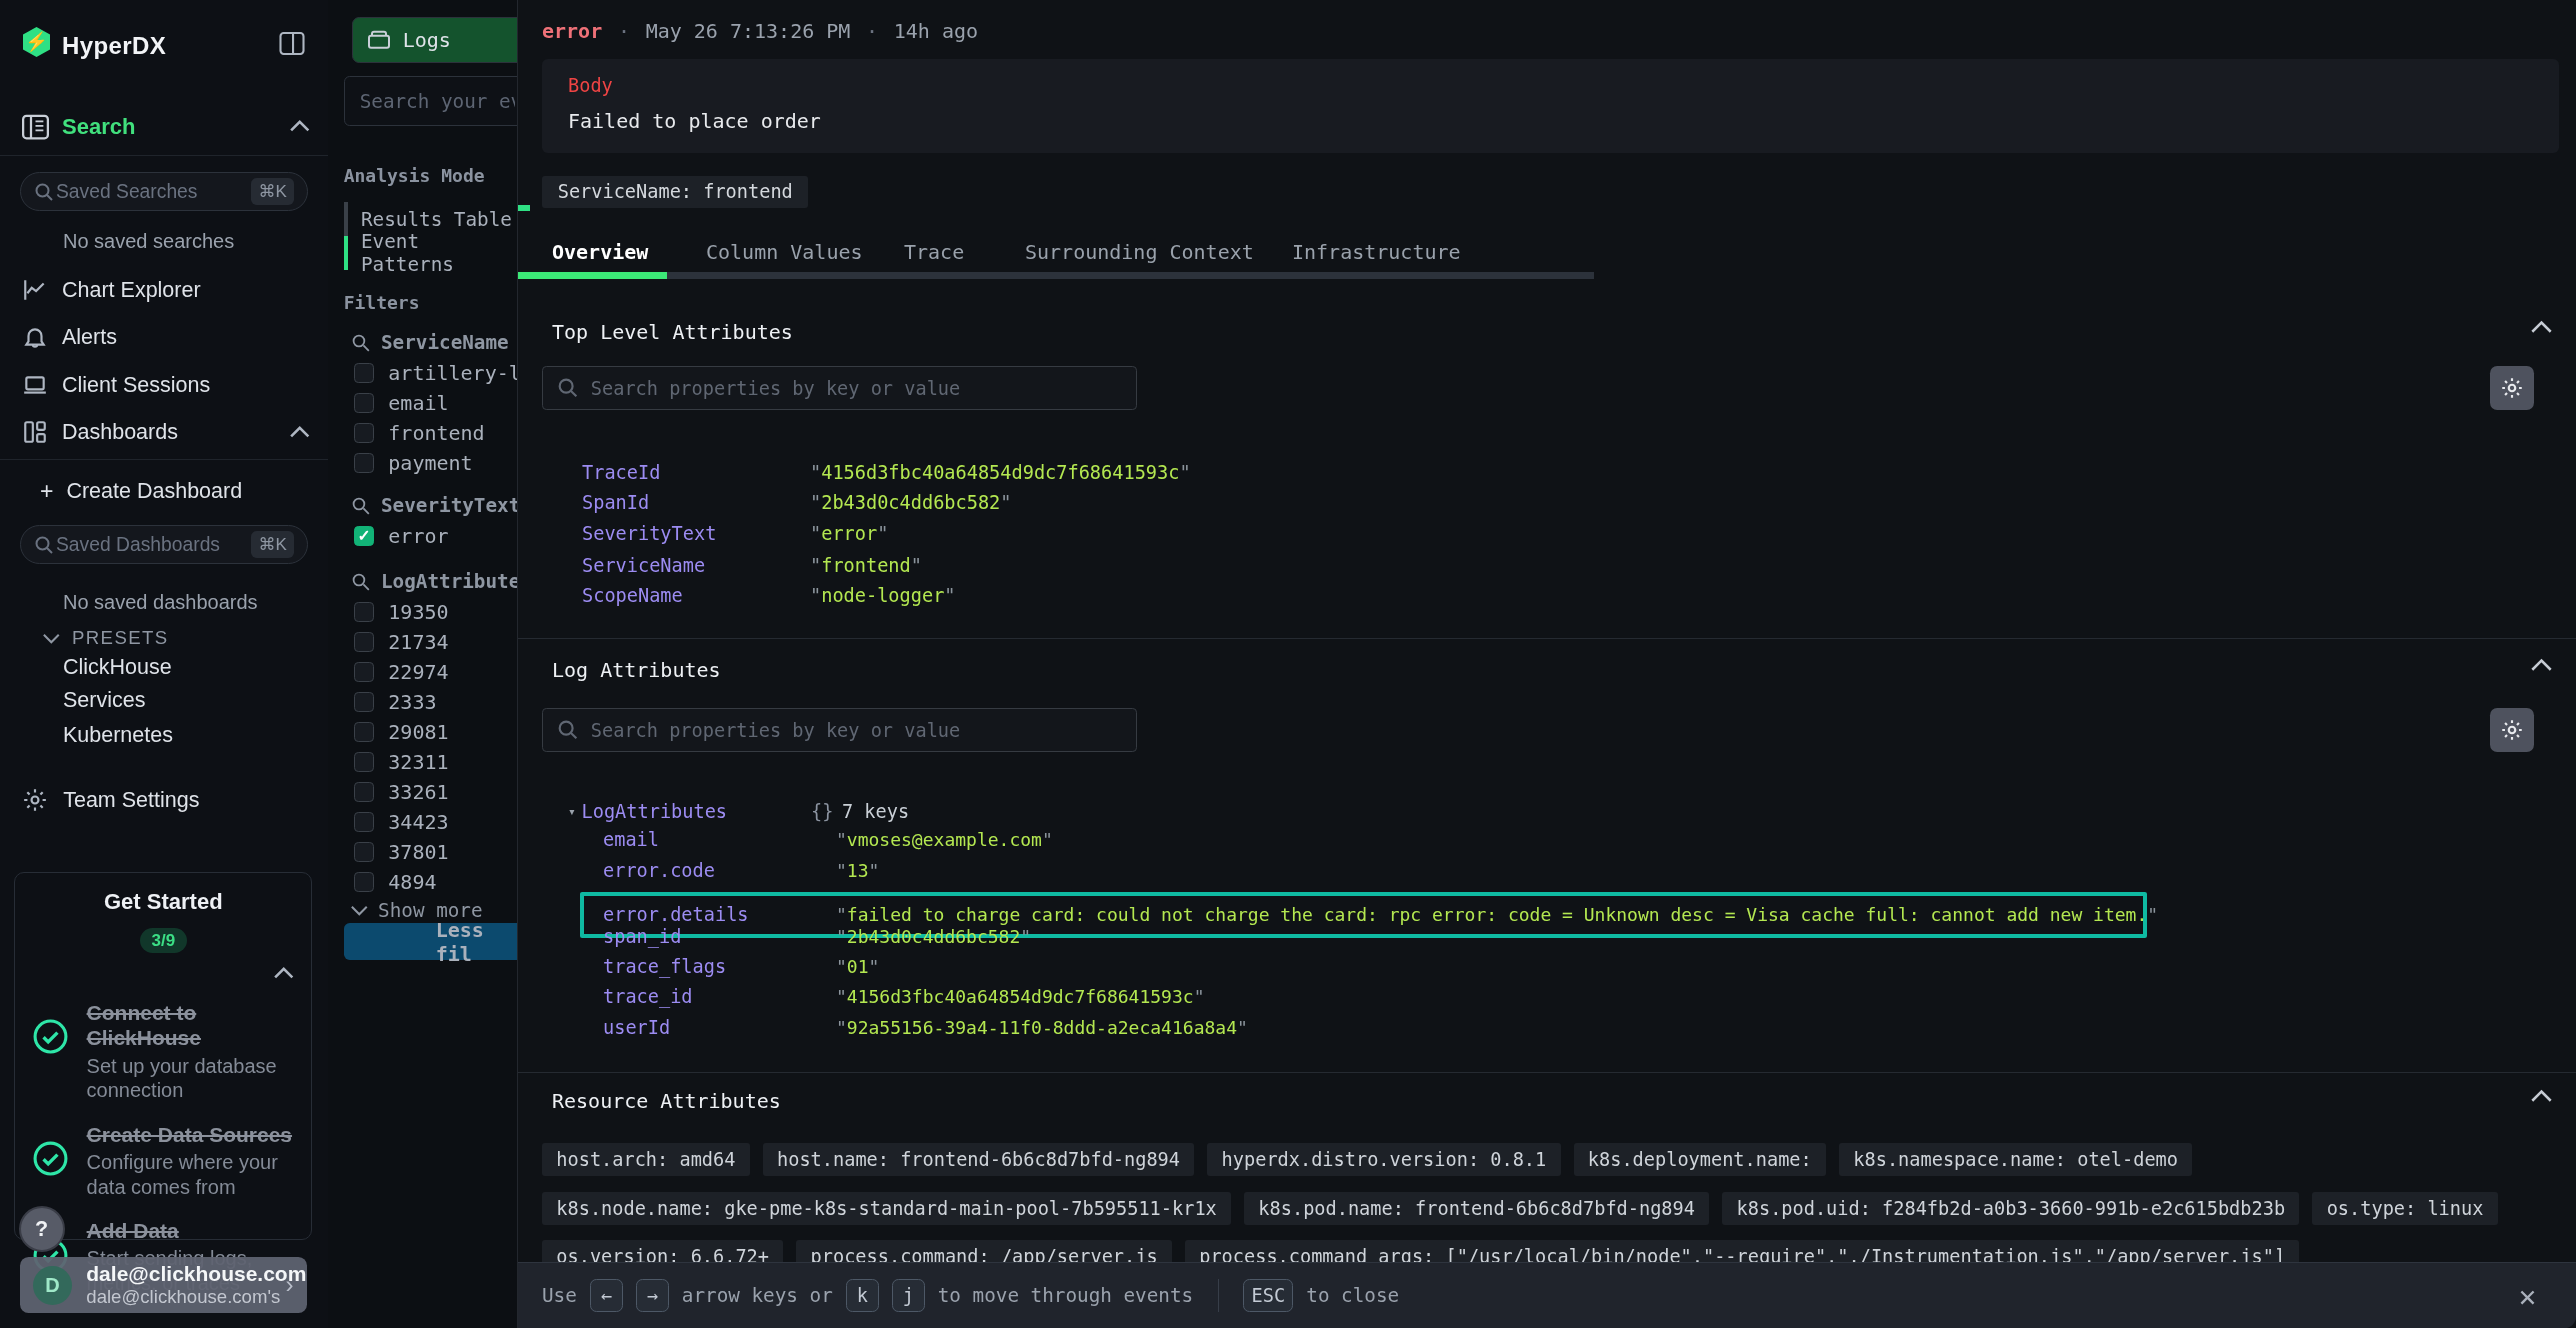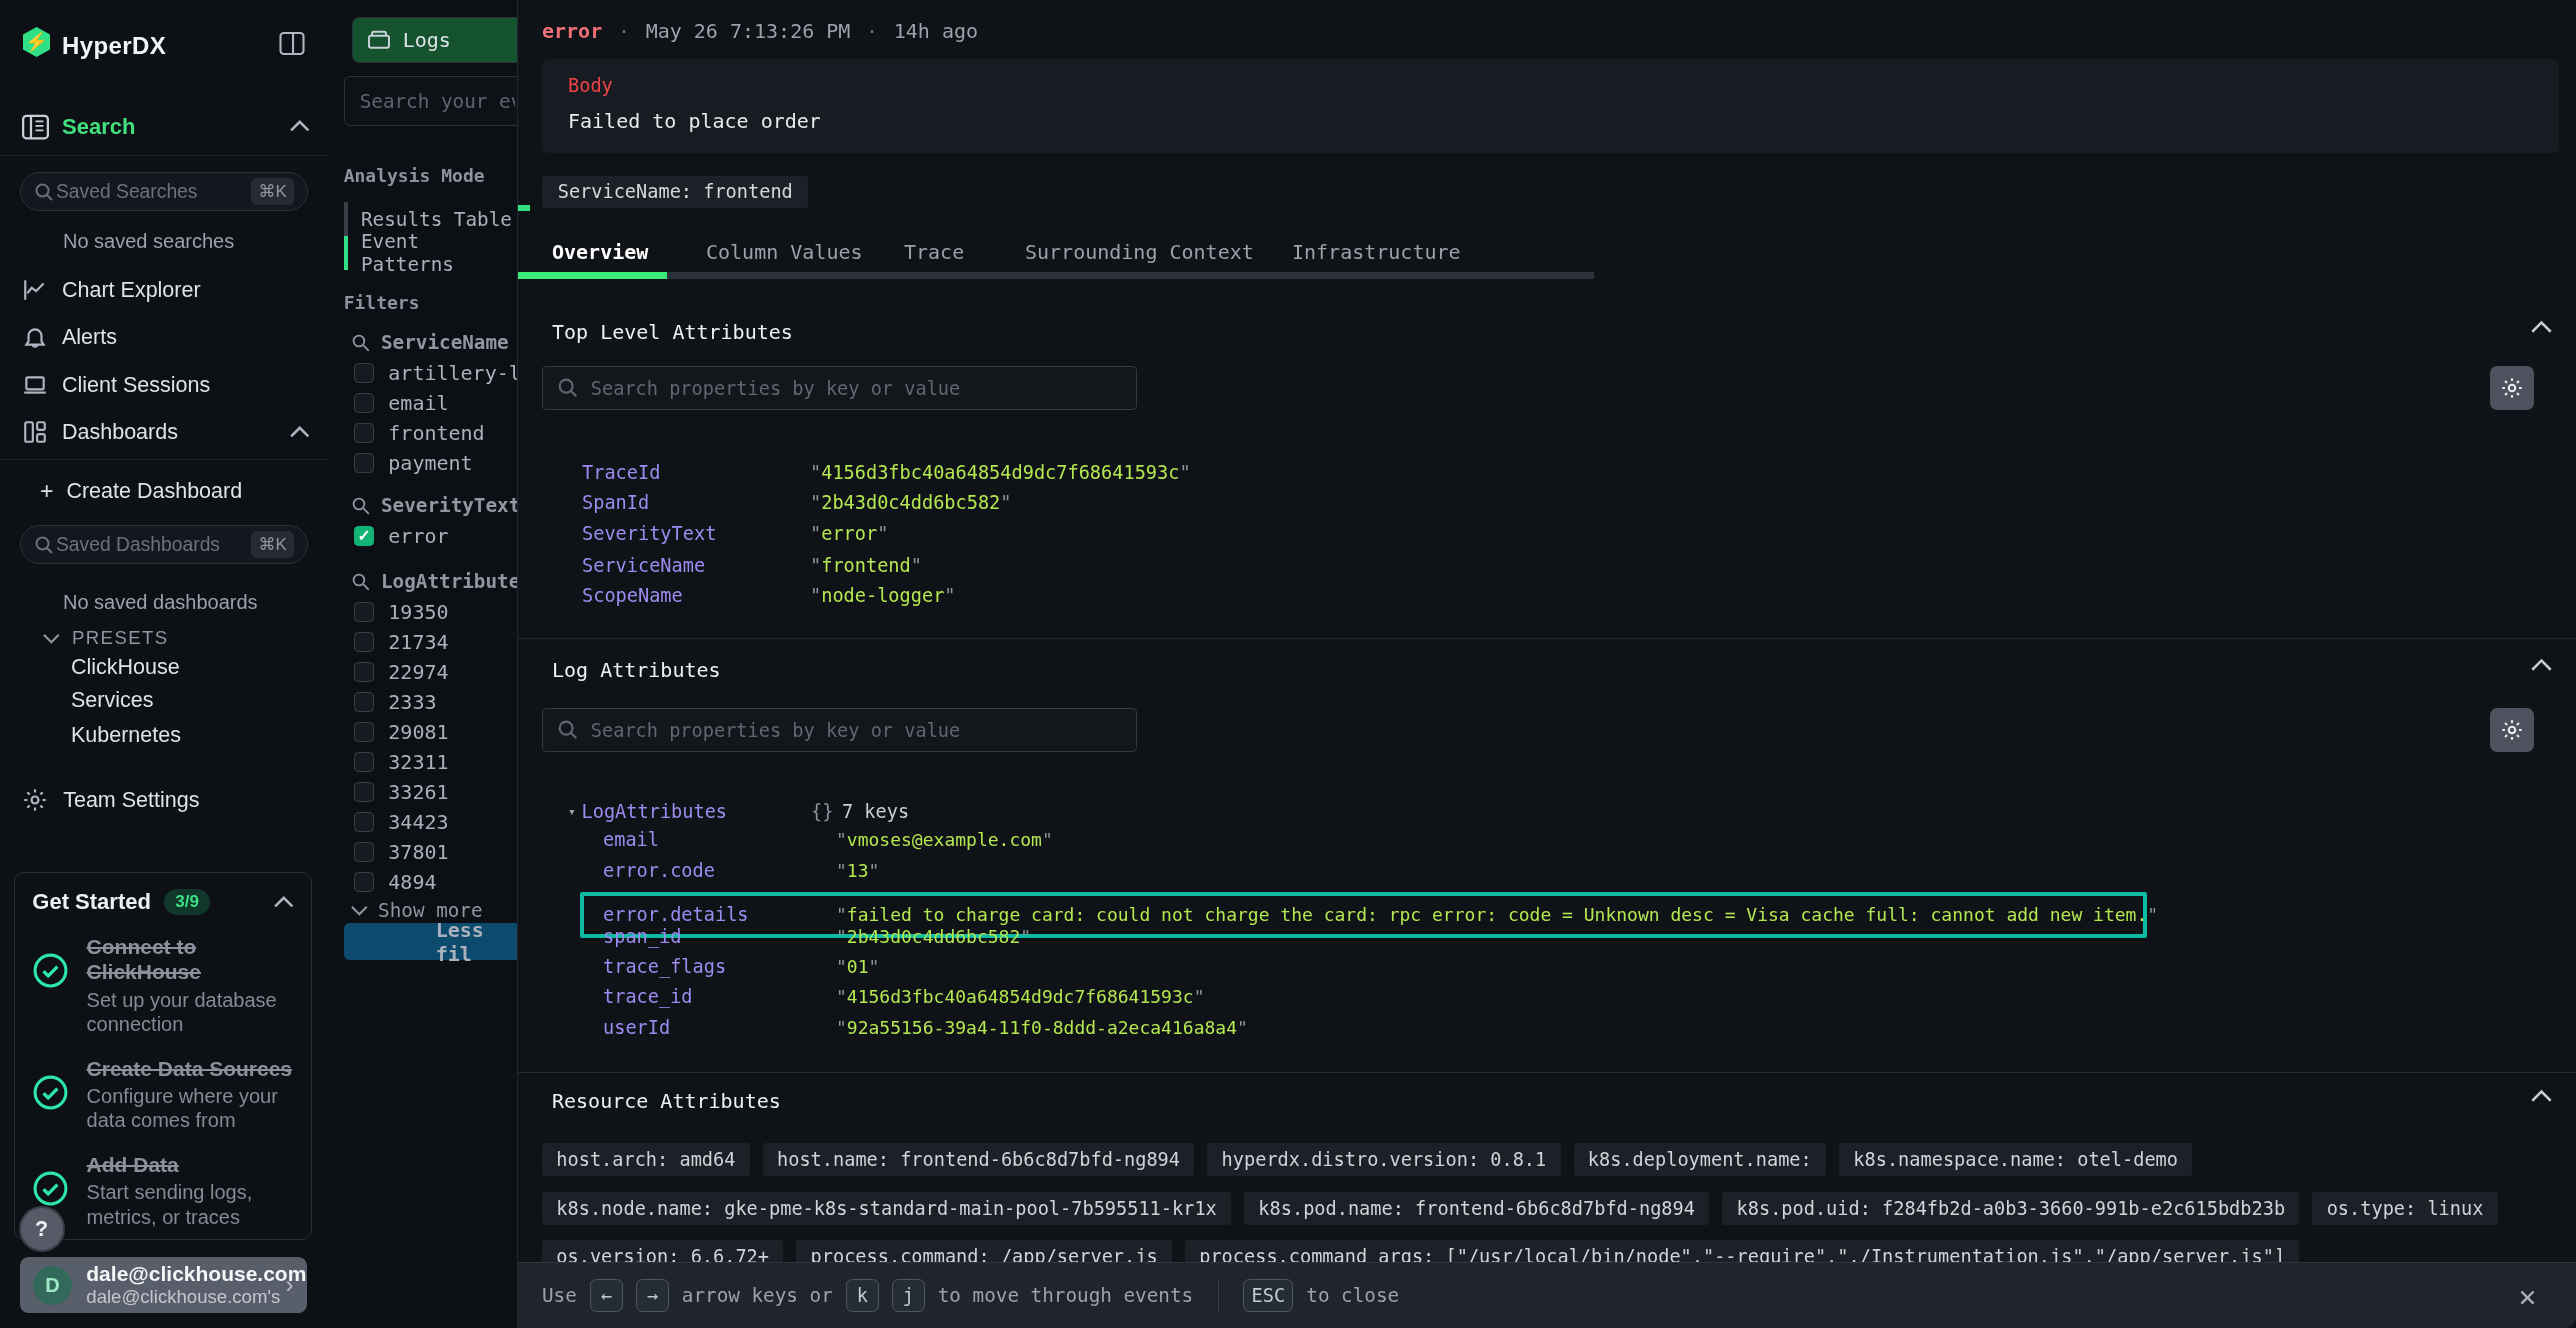--- a/index.html
+++ b/index.html
@@ -19,23 +19,23 @@
   .nav-item{position:absolute;left:0;width:328px;height:42px;display:flex;align-items:center;cursor:pointer;}
   .nav-item .ic{position:absolute;left:21.5px;width:29px;text-align:center;color:#aeb6c2;}
   .nav-item .lb{position:absolute;left:62px;font-size:21.5px;color:#dfe3e9;}
   .pill{position:absolute;left:20px;right:20px;height:39px;border:0.7px solid #2c323b;background:#14171d;border-radius:20px;
         display:flex;align-items:center;padding:0 13px;box-sizing:border-box;}
   .pill input{flex:1;background:transparent;border:0;outline:none;color:#9aa2ad;font-size:19.3px;
         font-family:"Liberation Sans",sans-serif;min-width:0;}
   .pill input::placeholder{color:#6a7280;}
   .kbd-badge{background:#262b33;color:#8f97a3;font-size:17px;border-radius:5.7px;padding:2.9px 7.2px;}
   .sb-sub{font-size:20px;color:#9aa2ad;}
-  .preset-item{font-size:21.5px;color:#dfe3e9;cursor:pointer;margin-left:8px;}
+  .preset-item{font-size:21.5px;color:#dfe3e9;cursor:pointer;}
   .gs-card{position:absolute;left:14.3px;right:15.7px;top:872px;height:368px;border:0.7px solid #272d36;border-radius:10px;background:#0d1015;box-sizing:border-box;padding:15.7px 17px;}
-  .gs-head{display:flex;align-items:center;gap:13px;}
+  .gs-head{display:flex;align-items:center;gap:13px;flex-direction:column;}
   .gs-title{font-size:22px;font-weight:bold;color:#eef1f5;}
   .gs-badge{background:#11372a;color:#3bdf85;font-weight:bold;font-size:17px;border-radius:13px;padding:2.9px 11.4px;}
   .gs-item{display:flex;margin-top:19px;gap:14.3px;}
   .gs-check{flex:0 0 40px;padding-top:18.6px;}
   .gs-item-title{font-size:21px;font-weight:bold;color:#8b919c;text-decoration:line-through;line-height:1.22;max-width:215px;}
   .gs-item-sub{font-size:20px;color:#848b97;line-height:1.22;margin-top:2.9px;max-width:222px;}
   .help-btn{position:absolute;left:18.6px;top:1206px;width:42px;height:42px;border-radius:50%;background:#575b67;
             border:2.9px solid #3a3d47;color:#f0f2f5;font-size:21.5px;font-weight:bold;display:flex;align-items:center;justify-content:center;cursor:pointer;}
   .user-chip{position:absolute;left:20px;right:21.5px;top:1257px;height:56px;background:rgba(95,99,113,.94);border-radius:8.6px;
              display:flex;align-items:center;padding:0 13px;box-sizing:border-box;cursor:pointer;}

